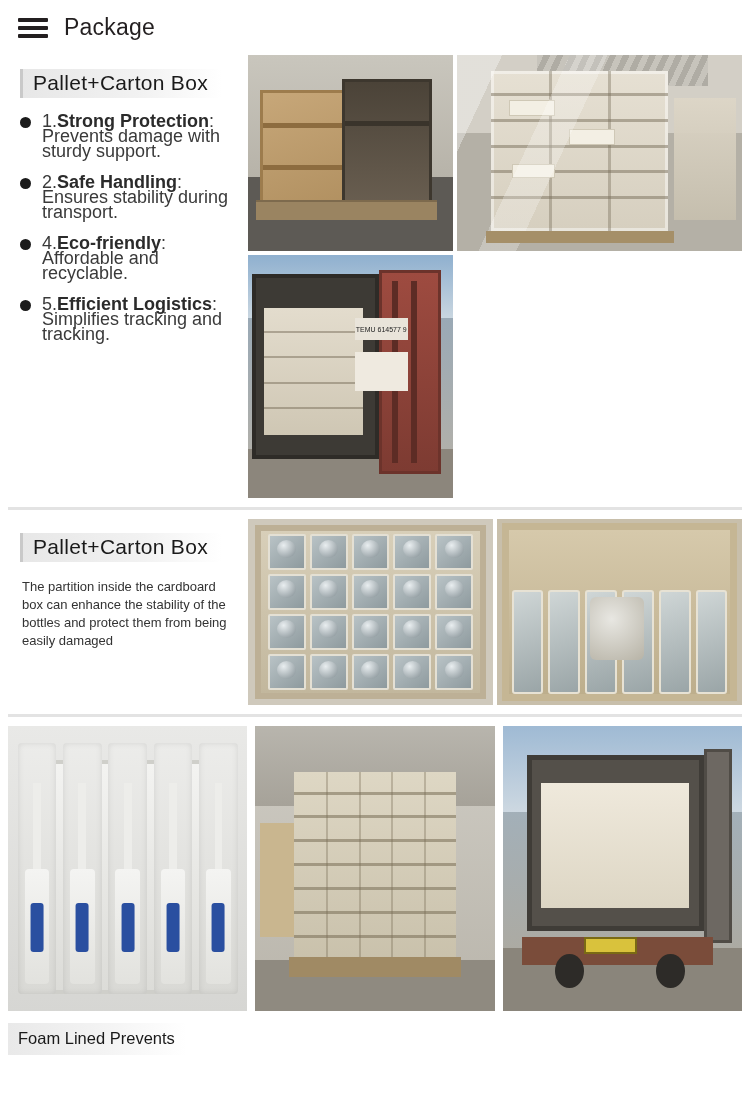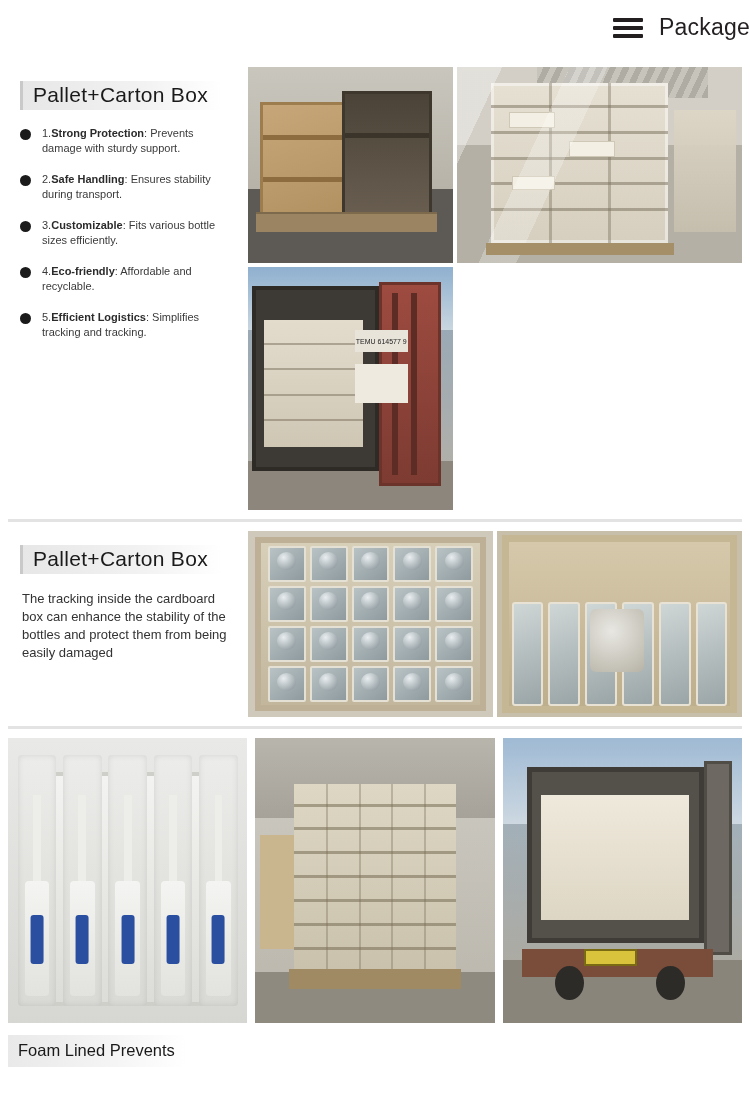--- a/index.html
+++ b/index.html
@@ -8,23 +8,22 @@
     width: 750px; height: 1106px;
     background: #ffffff;
     font-family: "Liberation Sans", sans-serif;
     overflow: hidden;
   }
   .page { position: relative; width: 750px; height: 1106px; background:#fff; }
 
   
   .header {
     display: flex; align-items: center;
-    padding: 14px 0 26px 18px;
+    padding: 14px 0 14px 18px;
     gap: 16px;
-    justify-content: flex-end;
   }
   .hamburger { display: flex; flex-direction: column; justify-content: space-between; width: 30px; height: 20px; }
   .hamburger span { display:block; height: 4px; background: #231f20; border-radius: 1px; }
   .header-title {
     font-size: 23px; color: #231f20; font-weight: 400; letter-spacing: .2px;
   }
 
   
   .section1 { display: flex; gap: 4px; padding: 0 8px 0 8px; }
   .s1-left { width: 236px; flex: 0 0 236px; padding-left: 12px; }
@@ -39,21 +38,21 @@
     margin: 14px 0 16px 0;
     letter-spacing: .3px;
   }
   .intro-text {
     font-size: 12.5px; color: #3a3a3a; line-height: 16px; margin: 0 0 14px 4px;
     max-width: 190px;
   }
   .bullets { list-style: none; margin: 0; padding: 0; }
   .bullets li {
     position: relative;
-    font-size: 11px; color: #3a3a3a; line-height: 15px;
+    font-size: 18px; color: #3a3a3a; line-height: 15px;
     margin-bottom: 16px; padding-left: 22px; max-width: 212px;
   }
   .bullets li:before {
     content: ""; position: absolute; left: 0; top: 3px;
     width: 11px; height: 11px; border-radius: 50%; background: #1b1b1b;
   }
   .bullets b { font-weight: bold; color: #2b2b2b; }
 
   
   .img { position: relative; overflow: hidden; background: #b9b5ad; }
@@ -199,21 +198,20 @@
     <div class="header-title">Package</div>
   </div>
 
   <div class="section1">
 
     <div class="s1-left">
       <div class="banner-title">Pallet+Carton Box</div>
       <ul class="bullets">
         <li><span>1.</span><b>Strong Protection</b><span>: Prevents damage with sturdy support.</span></li>
         <li><span>2.</span><b>Safe Handling</b><span>: Ensures stability during transport.</span></li>
-        <li><span>3.</span><b>Customizable</b><span>: Fits various bottle sizes efficiently.</span></li>
         <li><span>4.</span><b>Eco-friendly</b><span>: Affordable and recyclable.</span></li>
         <li><span>5.</span><b>Efficient Logistics</b><span>: Simplifies tracking and tracking.</span></li>
       </ul>
     </div>
 
     <div class="s1-right">
       <div class="s1-row1">
         <div class="img s1-box-crate">
           <div class="ph ph-crate">
             <div class="wall"></div>
@@ -267,21 +265,21 @@
         </div>
       </div>
     </div>
   </div>
 
   <div class="divider"></div>
 
   <div class="section2">
     <div class="s2-left">
       <div class="banner-title">Pallet+Carton Box</div>
-      <p class="s2-text">The tracking inside the cardboard box can enhance the stability of the bottles and protect them from being easily damaged</p>
+      <p class="s2-text">The partition inside the cardboard box can enhance the stability of the bottles and protect them from being easily damaged</p>
     </div>
     <div class="s2-right">
       <div class="img s2-img">
         <div class="ph ph-bottles">
           <div class="carton"></div>
           <div class="grid">
             <div class="cell"></div>
               <div class="cell"></div>
               <div class="cell"></div>
               <div class="cell"></div>

